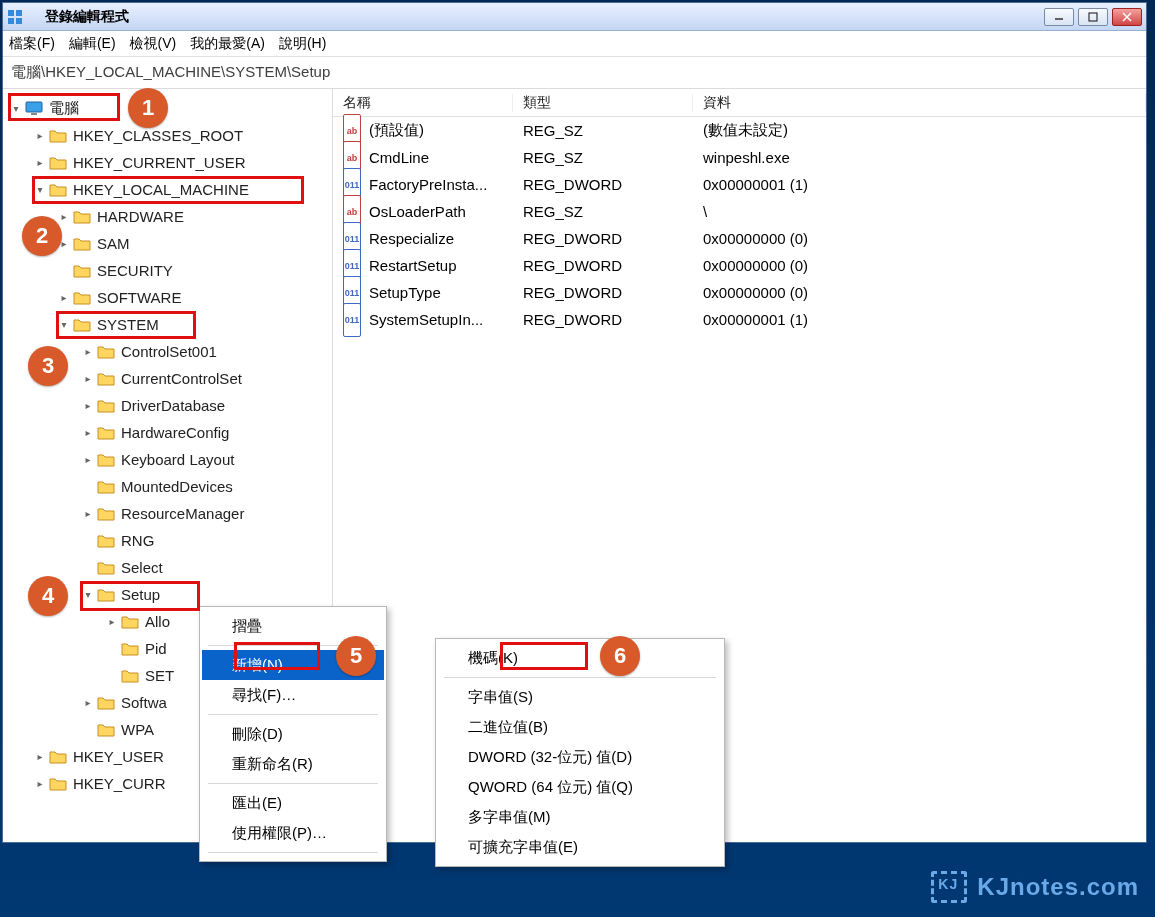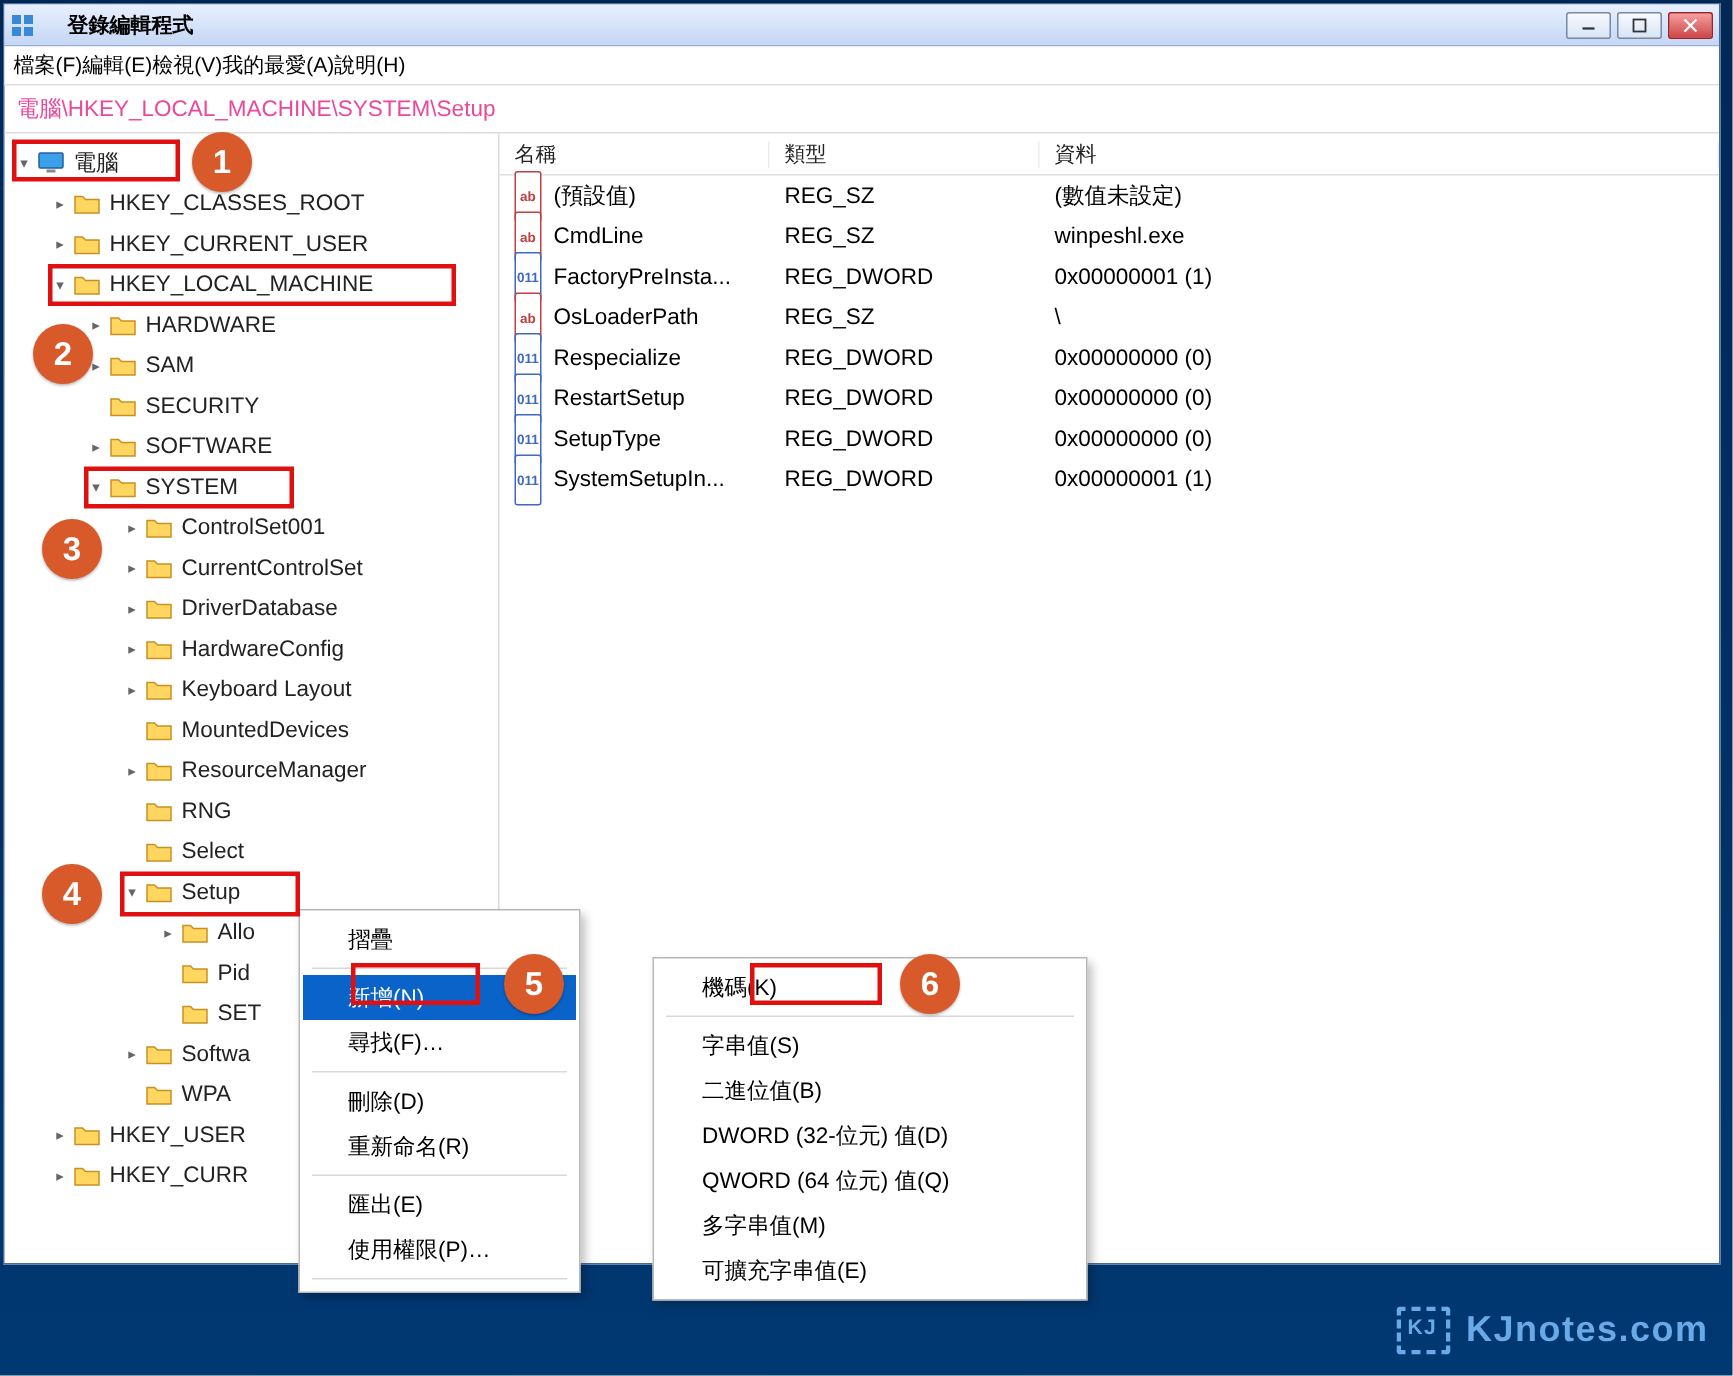--- a/index.html
+++ b/index.html
@@ -5,23 +5,23 @@
 * { box-sizing: border-box; margin: 0; padding: 0; font-family: "Microsoft JhengHei", "Segoe UI", Arial, sans-serif; }
 body { background: #fff; width: 1155px; height: 917px; position: relative; overflow: hidden; }
 .outer-bg { position: absolute; inset: 0; background: linear-gradient(#002855, #003872); }
 .window { position: absolute; left: 2px; top: 2px; right: 8px; bottom: 74px; background: #fff; border: 1px solid #4a6a9a; display: flex; flex-direction: column; }
 .titlebar { height: 28px; background: linear-gradient(#e8f0ff, #c4d6f4); display: flex; align-items: center; padding: 0 4px; border-bottom: 1px solid #9ab0cf; }
 .titlebar .app-icon { width: 16px; height: 16px; margin-right: 6px; display: flex; align-items: center; justify-content: center; }
 .titlebar .title { font-size: 14px; font-weight: bold; color: #000; flex: 1; margin-left: 16px; }
 .winbtns { display: flex; gap: 4px; }
 .winbtn { width: 30px; height: 18px; border: 1px solid #7a8aa0; border-radius: 2px; background: linear-gradient(#f8faff,#d8e4f5); display: flex; align-items: center; justify-content: center; font-size: 11px; cursor: pointer; }
 .winbtn.close { background: linear-gradient(#f5a0a0,#d04545); color: #fff; border-color: #a02020; }
-.menubar { height: 26px; background: #fff; display: flex; align-items: center; padding: 0 6px; font-size: 14px; border-bottom: 1px solid #e0e0e0; }
+.menubar { height: 26px; background: #fff; display: flex; align-items: center; padding: 0 6px; gap: 14px; font-size: 14px; border-bottom: 1px solid #e0e0e0; }
 .menubar span { cursor: default; }
-.addrbar { height: 32px; display: flex; align-items: center; padding: 0 8px; font-size: 15px; color: #ec4899; border-bottom: 1px solid #dcdcdc; }
+.addrbar { height: 32px; display: flex; align-items: center; padding: 0 8px; font-size: 15px; color: #404040; border-bottom: 1px solid #dcdcdc; }
 .content { flex: 1; display: flex; overflow: hidden; }
 .tree { width: 330px; border-right: 1px solid #dcdcdc; overflow: auto; padding: 6px 0; font-size: 15px; color: #222; }
 .tree-row { display: flex; align-items: center; height: 27px; white-space: nowrap; padding-right: 6px; }
 .tw { width: 14px; height: 14px; margin-right: 2px; display: inline-flex; align-items: center; justify-content: center; color: #666; font-size: 10px; }
 .tw.none { visibility: hidden; }
 .folder { width: 18px; height: 15px; margin-right: 6px; display: inline-flex; }
 .monitor { width: 18px; height: 15px; margin-right: 6px; display: inline-flex; }
 .list { flex: 1; overflow: auto; }
 .list-header { display: flex; height: 28px; align-items: center; border-bottom: 1px solid #e0e0e0; font-size: 14px; color: #222; }
 .list-header .col { padding: 0 10px; border-right: 1px solid #eee; }

